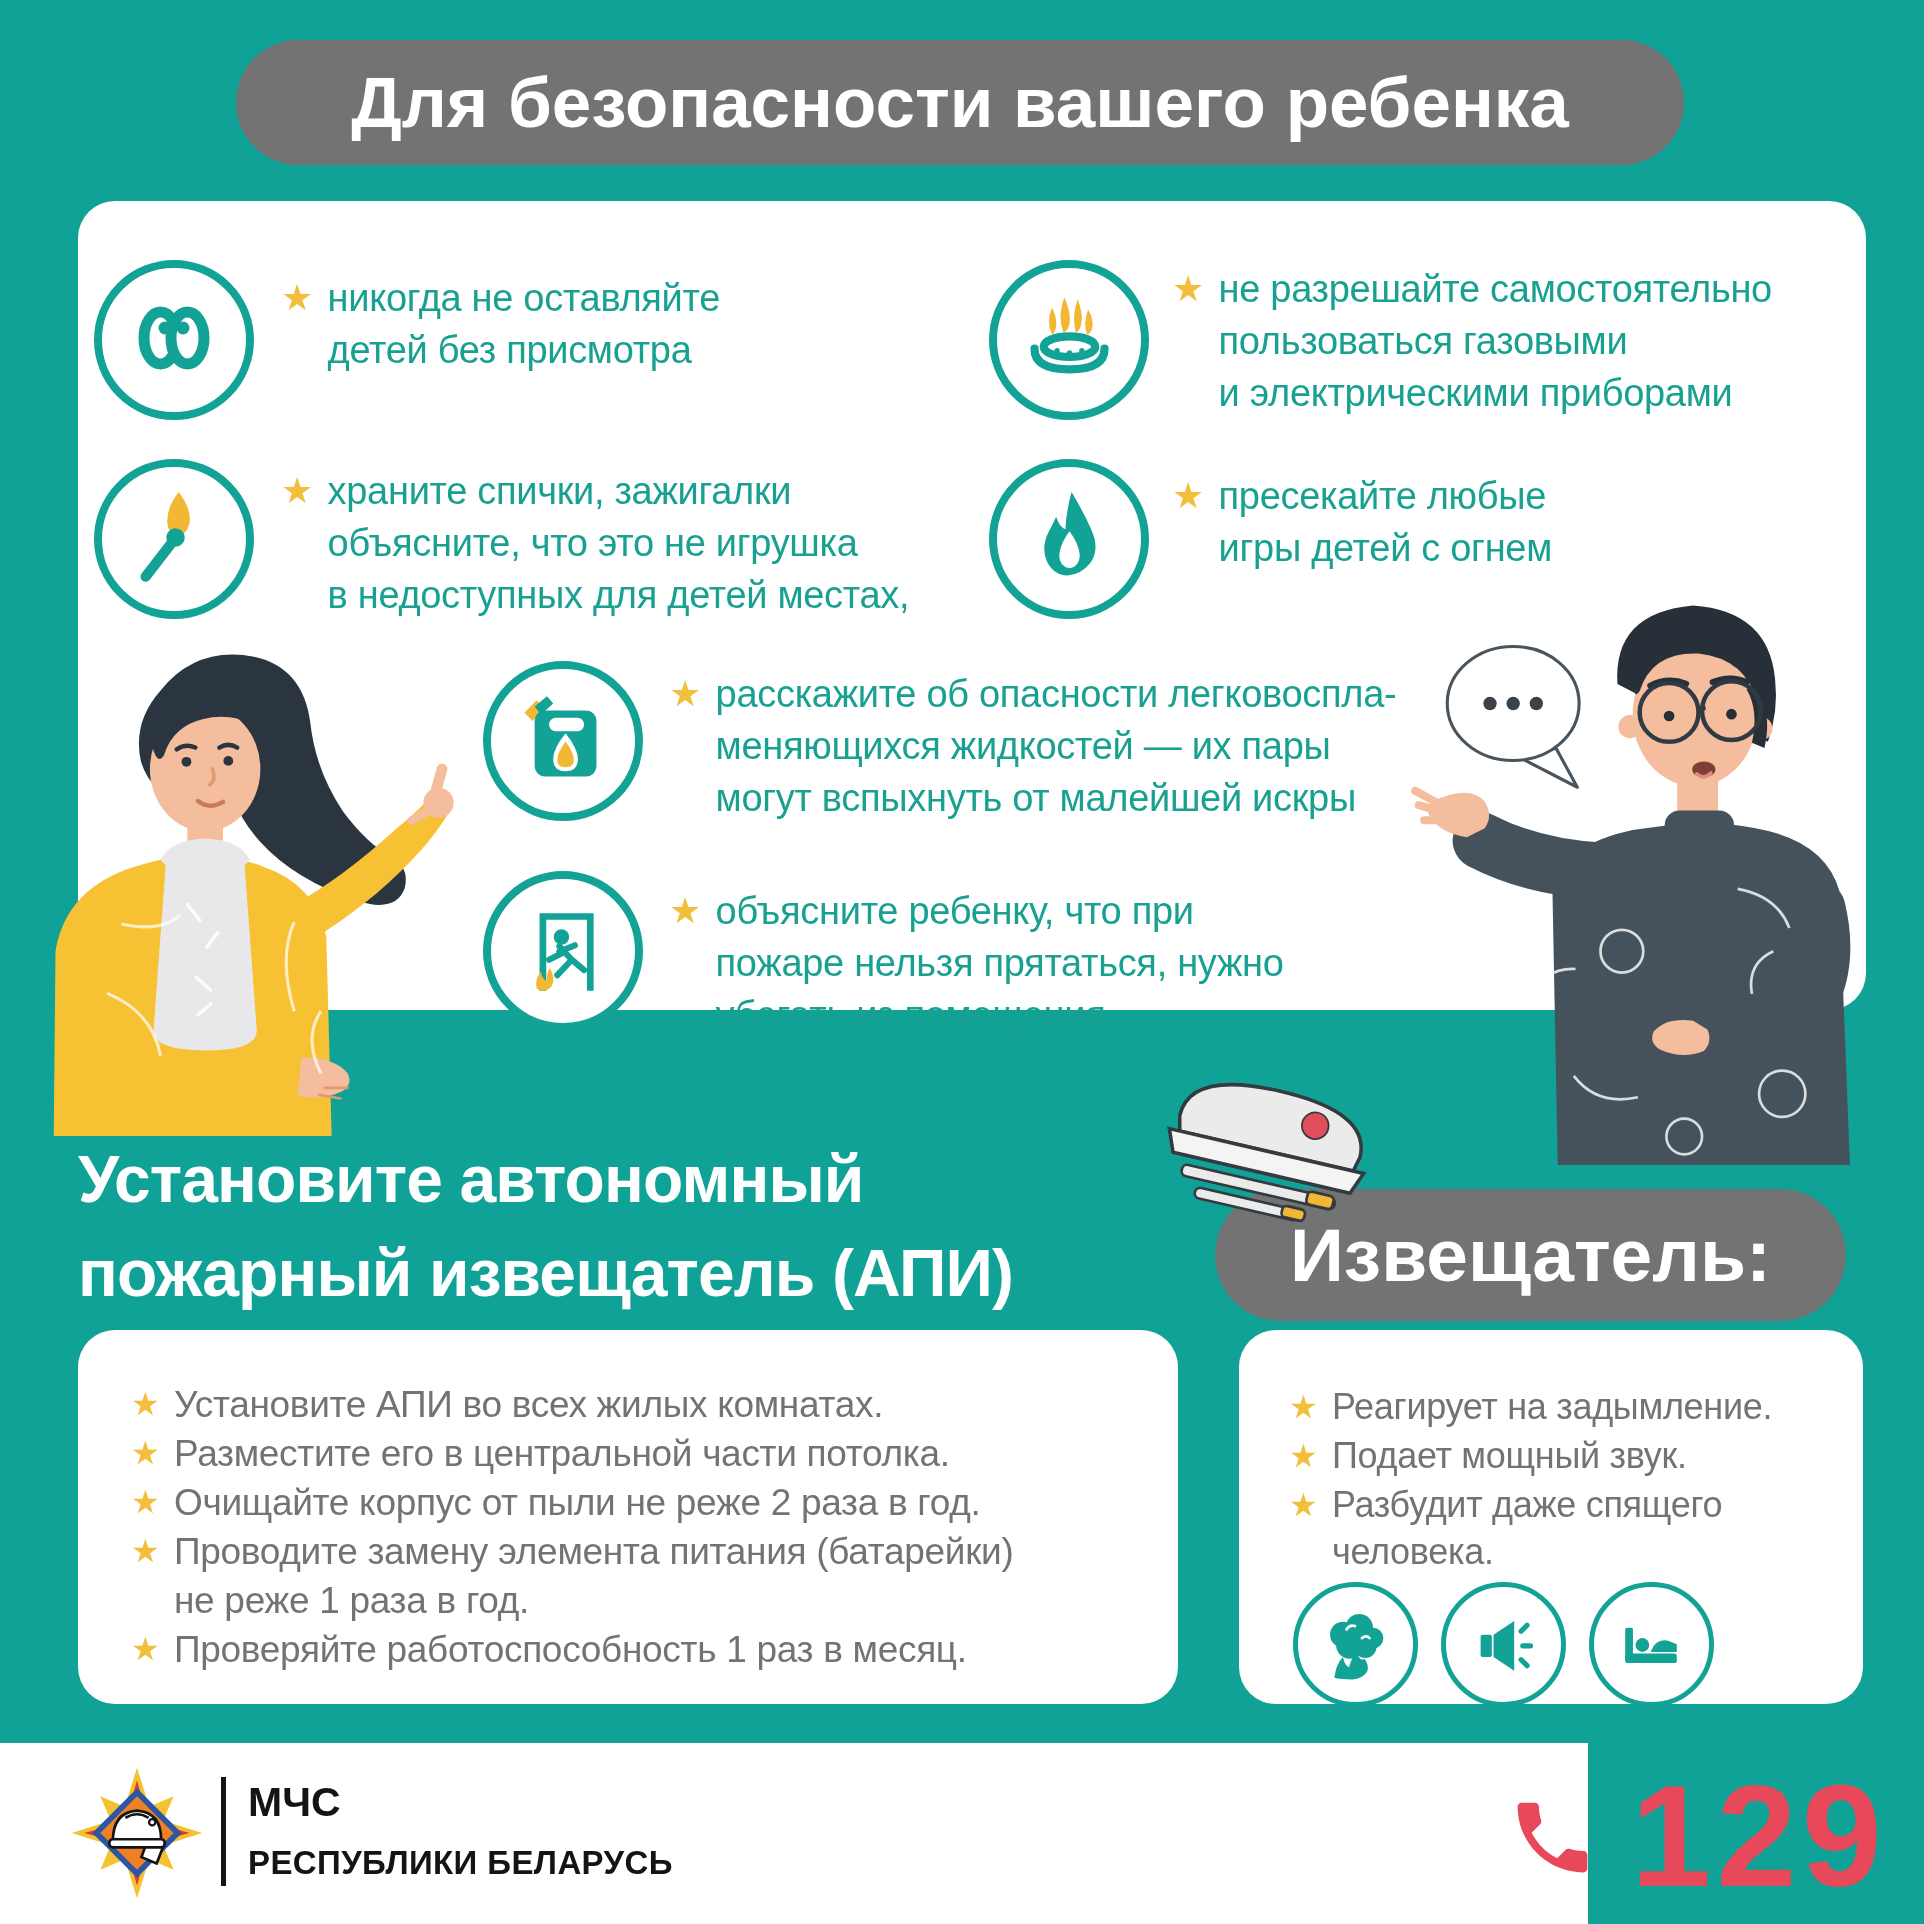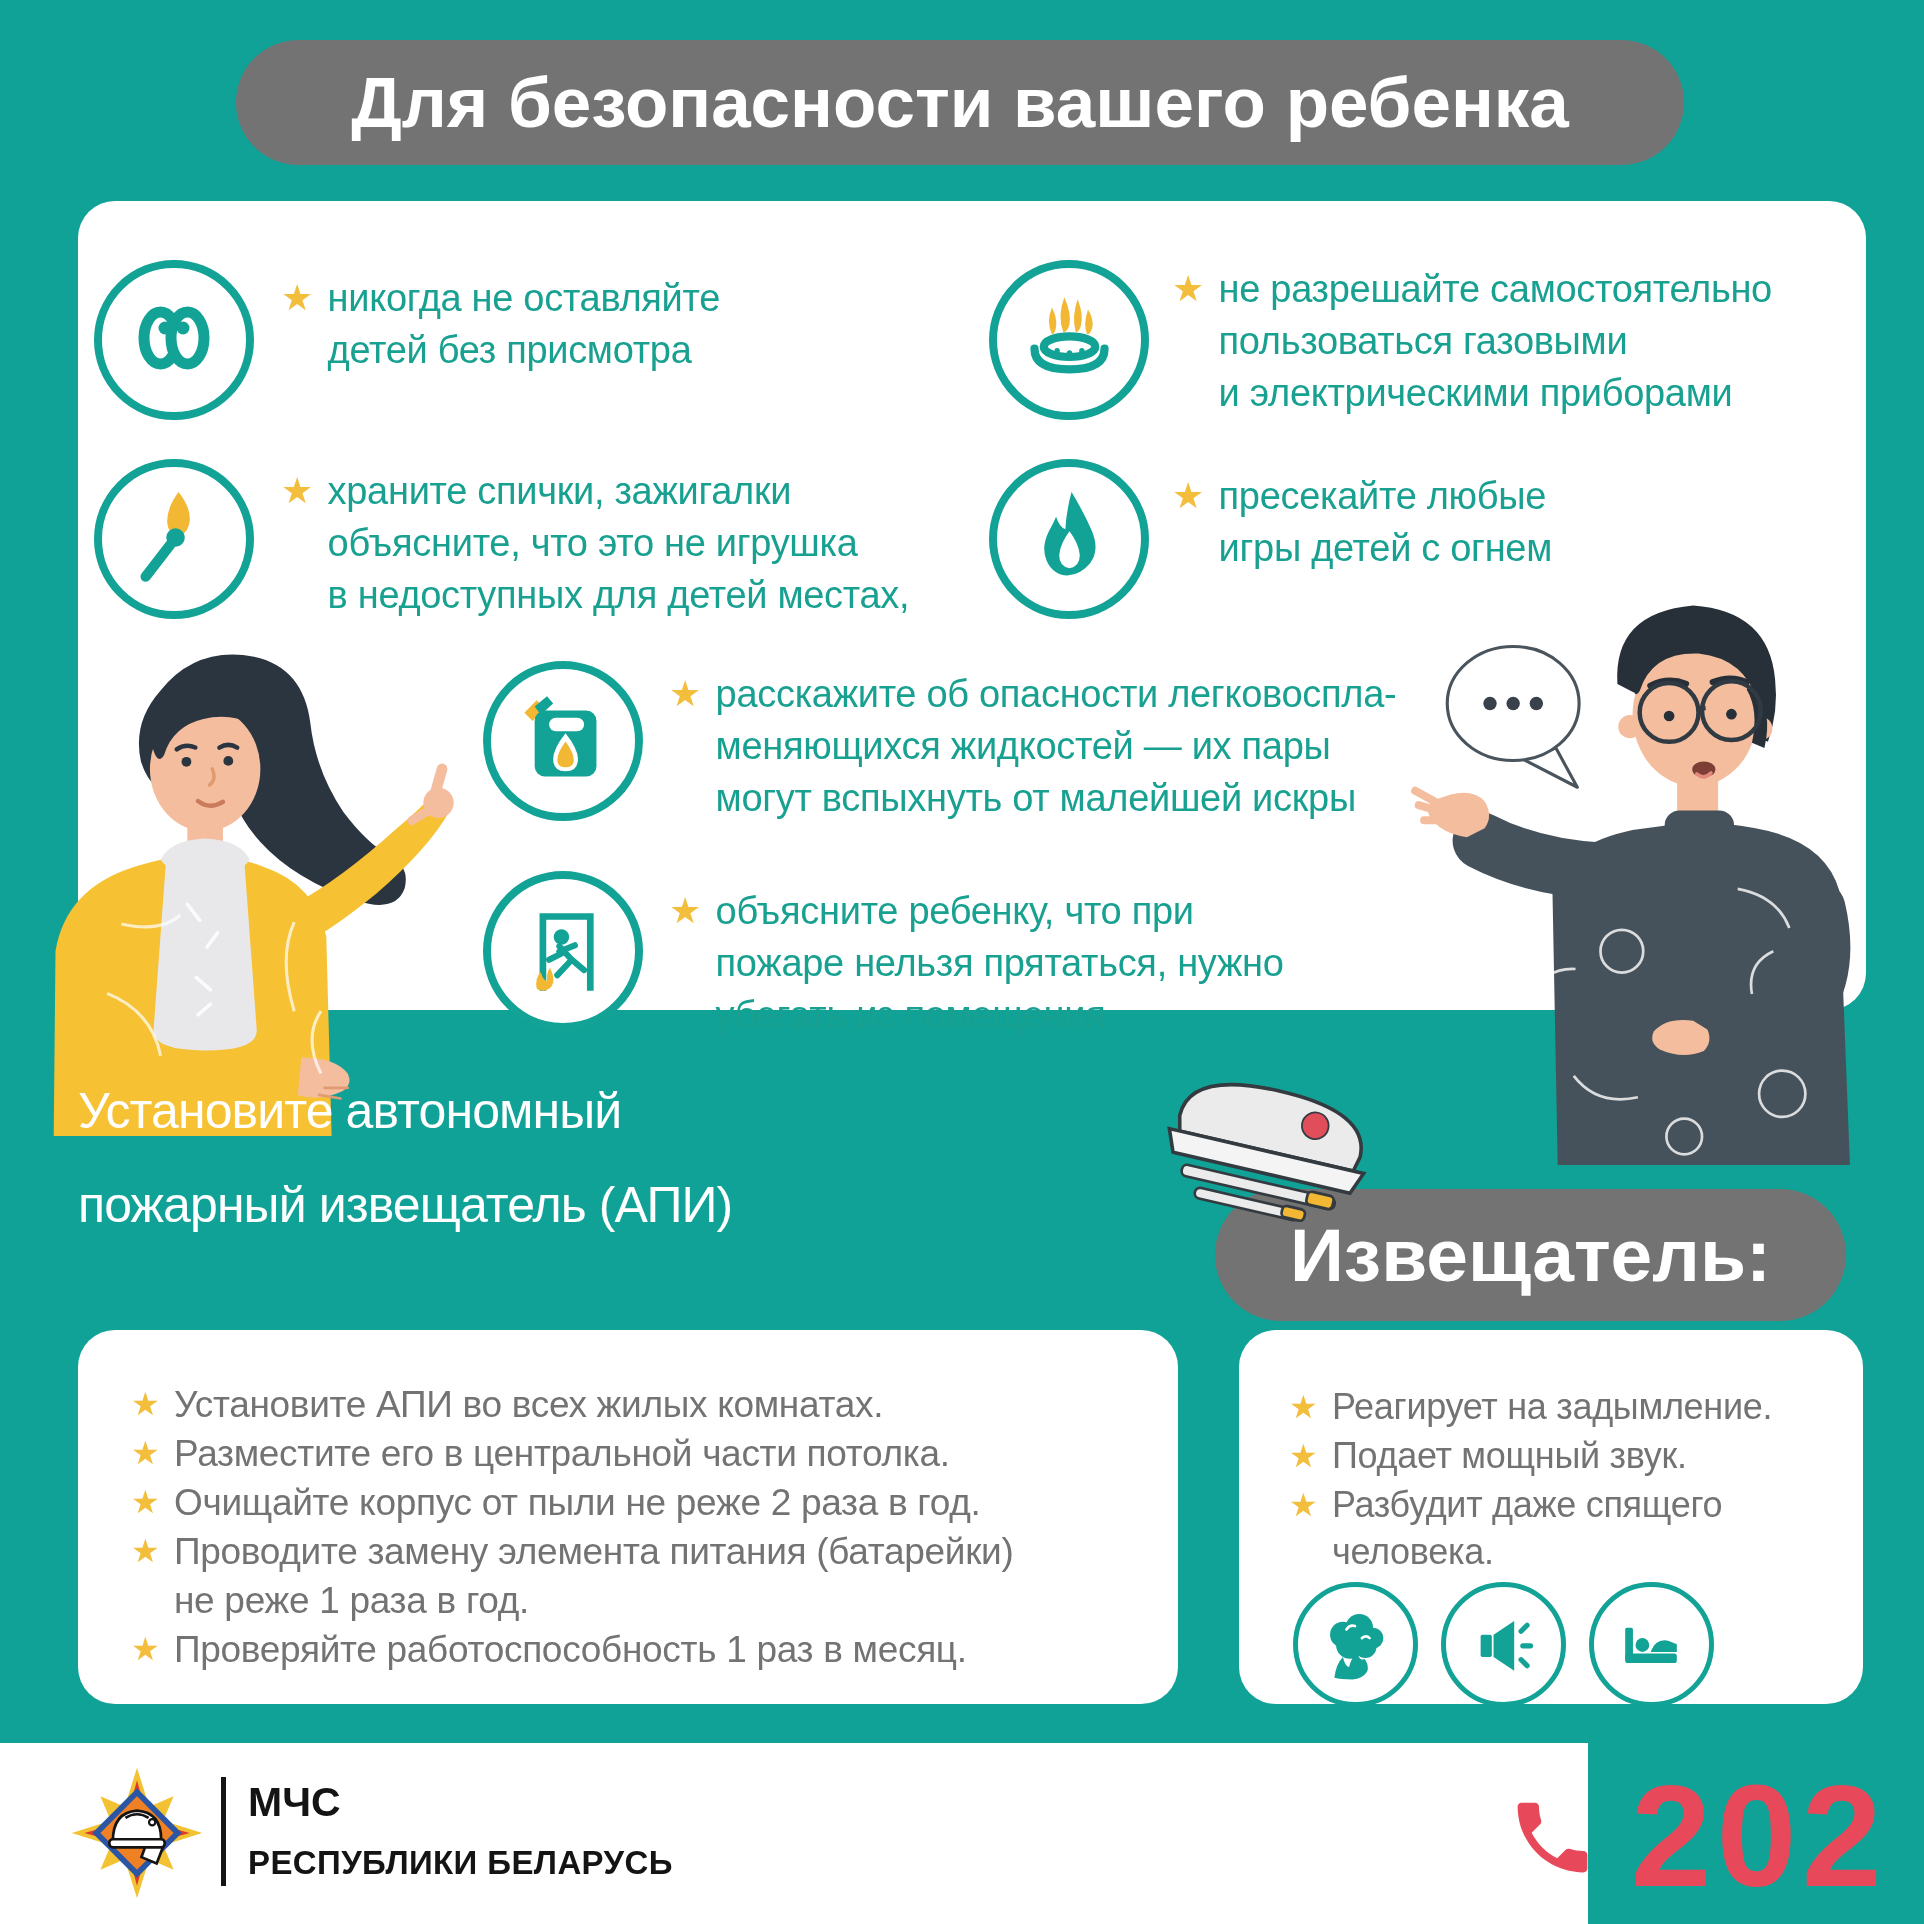--- a/index.html
+++ b/index.html
@@ -6,22 +6,22 @@
   .page{position:relative;width:1925px;height:1925px;background:#10A296;overflow:hidden;
         font-family:"Liberation Sans","DejaVu Sans",sans-serif;}
   .banner{position:absolute;background:#737373;border-radius:71px;display:flex;
           align-items:center;justify-content:center;color:#fff;font-weight:bold;}
   .card{position:absolute;background:#fff;border-radius:37px;}
   .circle{position:absolute;background:#fff;border:8px solid #12A296;border-radius:50%;
           display:flex;align-items:center;justify-content:center;box-sizing:border-box;}
   .tip{position:absolute;display:flex;align-items:flex-start;gap:14.3px;}
   .star{color:#F2BE3C;font-weight:bold;font-size:36px;line-height:52px;}
   .tip-lines{font-size:38px;font-weight:normal;color:#18A091;line-height:52px;letter-spacing:-0.3px;white-space:nowrap;}
-  .api-heading{position:absolute;left:78px;top:1064px;color:#fff;font-weight:normal;
-               font-size:50px;line-height:94px;letter-spacing:-0.9px;white-space:nowrap;z-index:3;}
+  .api-heading{position:absolute;left:78px;top:1132px;color:#fff;font-weight:bold;
+               font-size:66px;line-height:94px;letter-spacing:-0.9px;white-space:nowrap;z-index:3;}
   .citem{display:flex;align-items:flex-start;gap:14.3px;}
   .citem .star{font-size:32px;line-height:49px;}
   .citem-lines{font-size:37px;font-weight:normal;color:#737373;line-height:49px;letter-spacing:-0.3px;white-space:nowrap;}
   .citem-lines.small{font-size:36px;line-height:47px;}
   .small-circle{position:relative;width:125px;height:125px;background:#fff;border:5.3px solid #12A296;
                 border-radius:50%;display:flex;align-items:center;justify-content:center;box-sizing:border-box;}
   .footer{position:absolute;left:0;top:1743px;width:1588px;height:182px;background:#fff;}
   .org-name{font-size:41px;font-weight:bold;color:#141414;line-height:45px;}
   .org-sub{font-size:33px;font-weight:bold;color:#141414;line-height:39px;margin-top:18px;letter-spacing:0.4px;}
   .phone-number{font-size:144px;font-weight:bold;color:#E8495A;line-height:134px;letter-spacing:5.3px;}
@@ -332,18 +332,18 @@
     </svg>
     <div style="position:absolute;left:221px;top:34px;width:4.5px;height:109px;background:#141414;"></div>
     <div style="position:absolute;left:248px;top:37px;">
       <div class="org-name">МЧС</div>
       <div class="org-sub">РЕСПУБЛИКИ БЕЛАРУСЬ</div>
     </div>
     <div style="position:absolute;left:1506px;top:27px;display:flex;align-items:center;gap:32px;">
       <svg width="93" height="93" viewBox="0 0 24 24">
         <path d="M6.62 10.79c1.44 2.83 3.76 5.14 6.59 6.59l2.2-2.21c.27-.27.67-.36 1.02-.24 1.12.37 2.33.57 3.57.57.55 0 1 .45 1 1V20c0 .55-.45 1-1 1-9.39 0-17-7.61-17-17 0-.55.45-1 1-1h3.5c.55 0 1 .45 1 1 0 1.25.2 2.45.57 3.57.11.35.03.74-.25 1.02l-2.2 2.2z" fill="#E8495A"></path>
       </svg>
-      <span class="phone-number">202</span>
+      <span class="phone-number">129</span>
     </div>
   </div>
 
 </div>
 
 
 </body></html>

